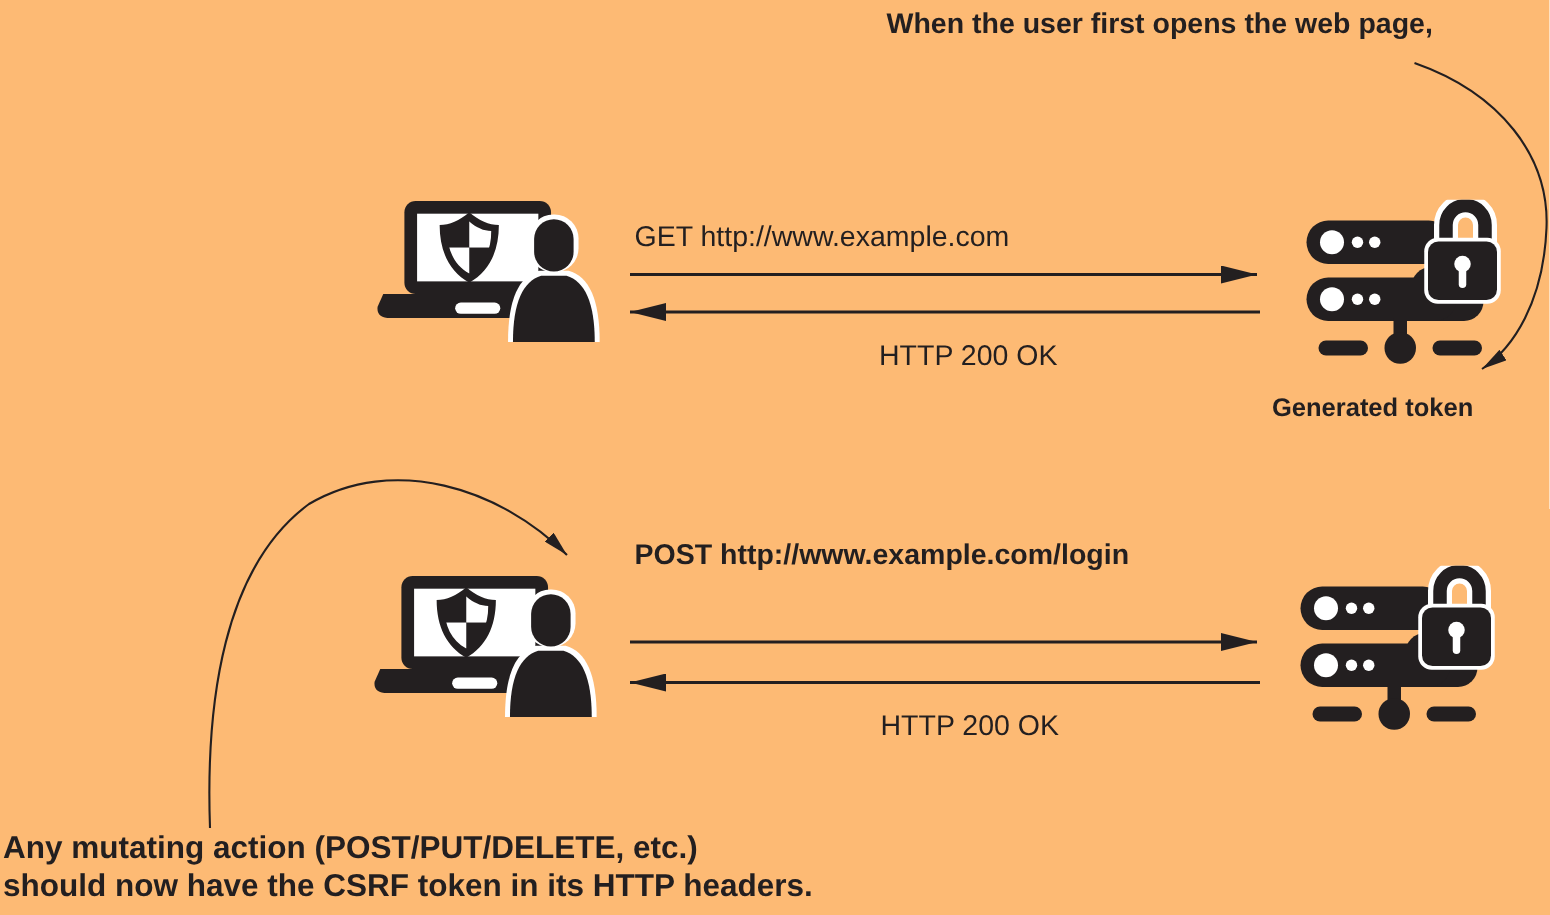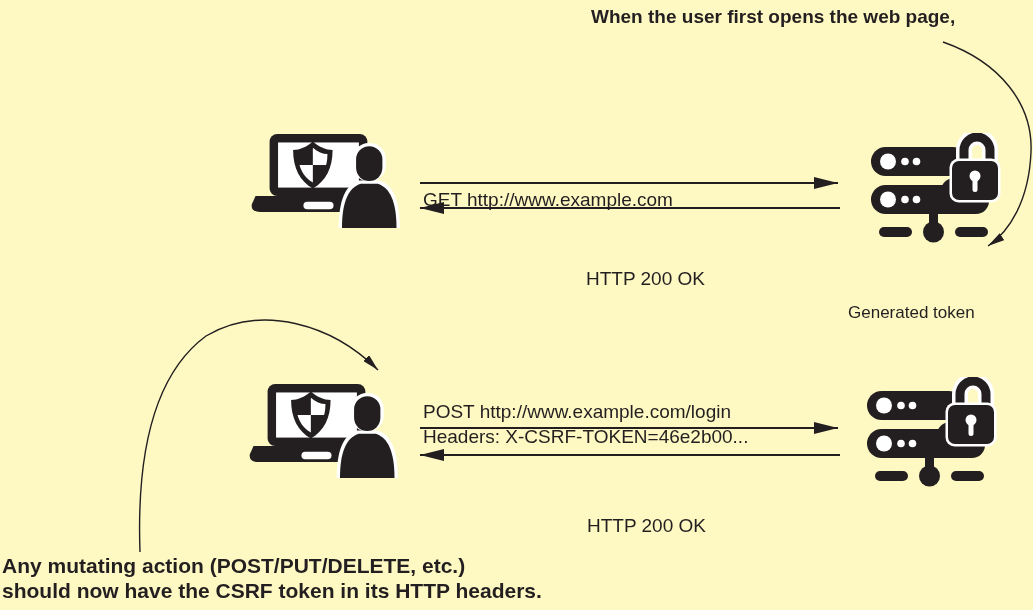--- a/index.html
+++ b/index.html
@@ -1,22 +1,22 @@
 <!DOCTYPE html>
 <html><head>
 <meta charset="utf-8">
 <style>
   html,body{margin:0;padding:0;background:#ffffff;}
   .canvas{
-    position:relative;width:1033px;height:610px;background:#fef9c3;overflow:hidden;
+    position:relative;width:1033px;height:610px;background:#fdba74;overflow:hidden;
     font-family:"Liberation Sans",sans-serif;color:#231f20;
   }
   .abs{position:absolute;}
-  .label{position:absolute;font-size:19px;line-height:24.5px;white-space:nowrap;color:#231f20;margin-top:41px;}
-  .label .ln{display:block;}
+  .label{position:absolute;font-size:19px;line-height:24.5px;white-space:nowrap;color:#231f20;}
+  .label .ln{display:block;font-weight:bold;}
   .annotation{position:absolute;font-weight:bold;white-space:nowrap;color:#231f20;}
   .annotation .ln{display:block;}
   #annotation-top{left:591px;top:6px;font-size:19px;line-height:22px;}
   #get-label{left:423px;top:147px;}
   #http200-top{left:586px;top:226px;}
   #generated-token{left:848px;top:262px;font-size:17px;line-height:20.5px;}
   #post-label{left:423px;top:359px;}
   #http200-bottom{left:587px;top:473px;}
   #annotation-bottom{left:2px;top:553px;font-size:21px;line-height:25px;}
   svg{display:block;}
@@ -116,21 +116,20 @@
 
   <div class="label" id="get-label">GET http://www.example.com</div>
   <div class="label" id="http200-top">HTTP 200 OK</div>
 
   <div class="label" id="generated-token">
     <span class="ln">Generated token</span>
   </div>
 
   <div class="label" id="post-label">
     <span class="ln">POST http://www.example.com/login</span>
-    <span class="ln">Headers: X-CSRF-TOKEN=46e2b00...</span>
   </div>
   <div class="label" id="http200-bottom">HTTP 200 OK</div>
 
   <div class="annotation" id="annotation-bottom">
     <span class="ln">Any mutating action (POST/PUT/DELETE, etc.)</span>
     <span class="ln">should now have the CSRF token in its HTTP headers.</span>
   </div>
 
 </div>
 

